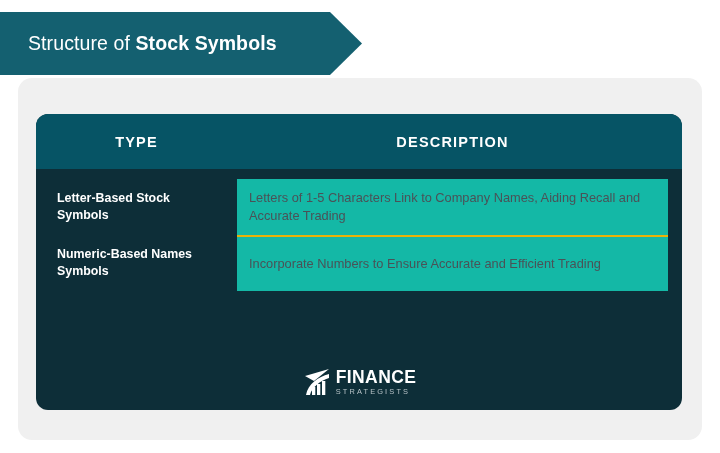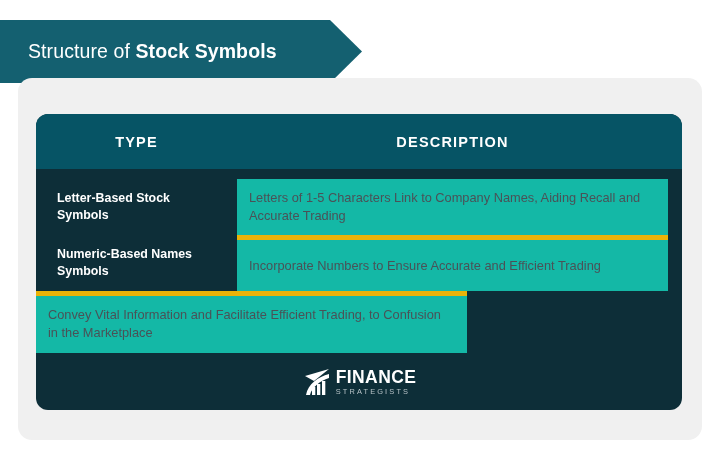--- a/index.html
+++ b/index.html
@@ -12,21 +12,21 @@
     background: #ffffff;
     font-family: "Liberation Sans", sans-serif;
     overflow: hidden;
     position: relative;
   }
 
   
   .banner-wrap {
     position: absolute;
     left: 0;
-    top: 20px;
+    top: 12px;
     width: 362px;
     height: 63px;
   }
   .banner {
     width: 100%;
     height: 100%;
     background: #146070;
     -webkit-clip-path: polygon(0 0, 330px 0, 362px 50%, 330px 100%, 0 100%);
     clip-path: polygon(0 0, 330px 0, 362px 50%, 330px 100%, 0 100%);
     display: flex;
@@ -110,21 +110,21 @@
     background: #14b8a6;
     padding: 10px 14px 10px 12px;
     color: #4a5257;
     font-size: 12.8px;
     font-weight: 400;
     line-height: 1.42;
     display: flex;
     align-items: center;
   }
   .row + .row .cell-desc {
-    border-top: 5px solid #eab308;
+    border-top: 2px solid #eab308;
   }
 
   
   .logo-area {
     position: absolute;
     left: 0;
     bottom: 14px;
     width: 100%;
     display: flex;
     justify-content: center;
@@ -183,21 +183,20 @@
       <div class="cell-type">Letter-Based Stock Symbols</div>
       <div class="cell-desc">Letters of 1-5 Characters Link to Company Names, Aiding Recall and Accurate Trading</div>
     </div>
 
     <div class="row">
       <div class="cell-type">Numeric-Based Names Symbols</div>
       <div class="cell-desc">Incorporate Numbers to Ensure Accurate and Efficient Trading</div>
     </div>
 
     <div class="row">
-      <div class="cell-desc">Convey Vital Information and Facilitate Efficient Trading, to Confusion in the Marketplace</div>
     </div>
 
   </div>
 
   <div class="logo-area">
     <div class="logo">
       <svg class="logo-mark" viewBox="0 0 30 28">
         <path d="M3 8 L27 1 L12 13 Z" fill="#ffffff"></path>
         <path d="M4 27 C6 16, 16 9, 27 6 L27 10 C18 13, 10 19, 8 27 Z" fill="#ffffff"></path>
         <rect x="10" y="19" width="3.3" height="8" fill="#ffffff"></rect>

